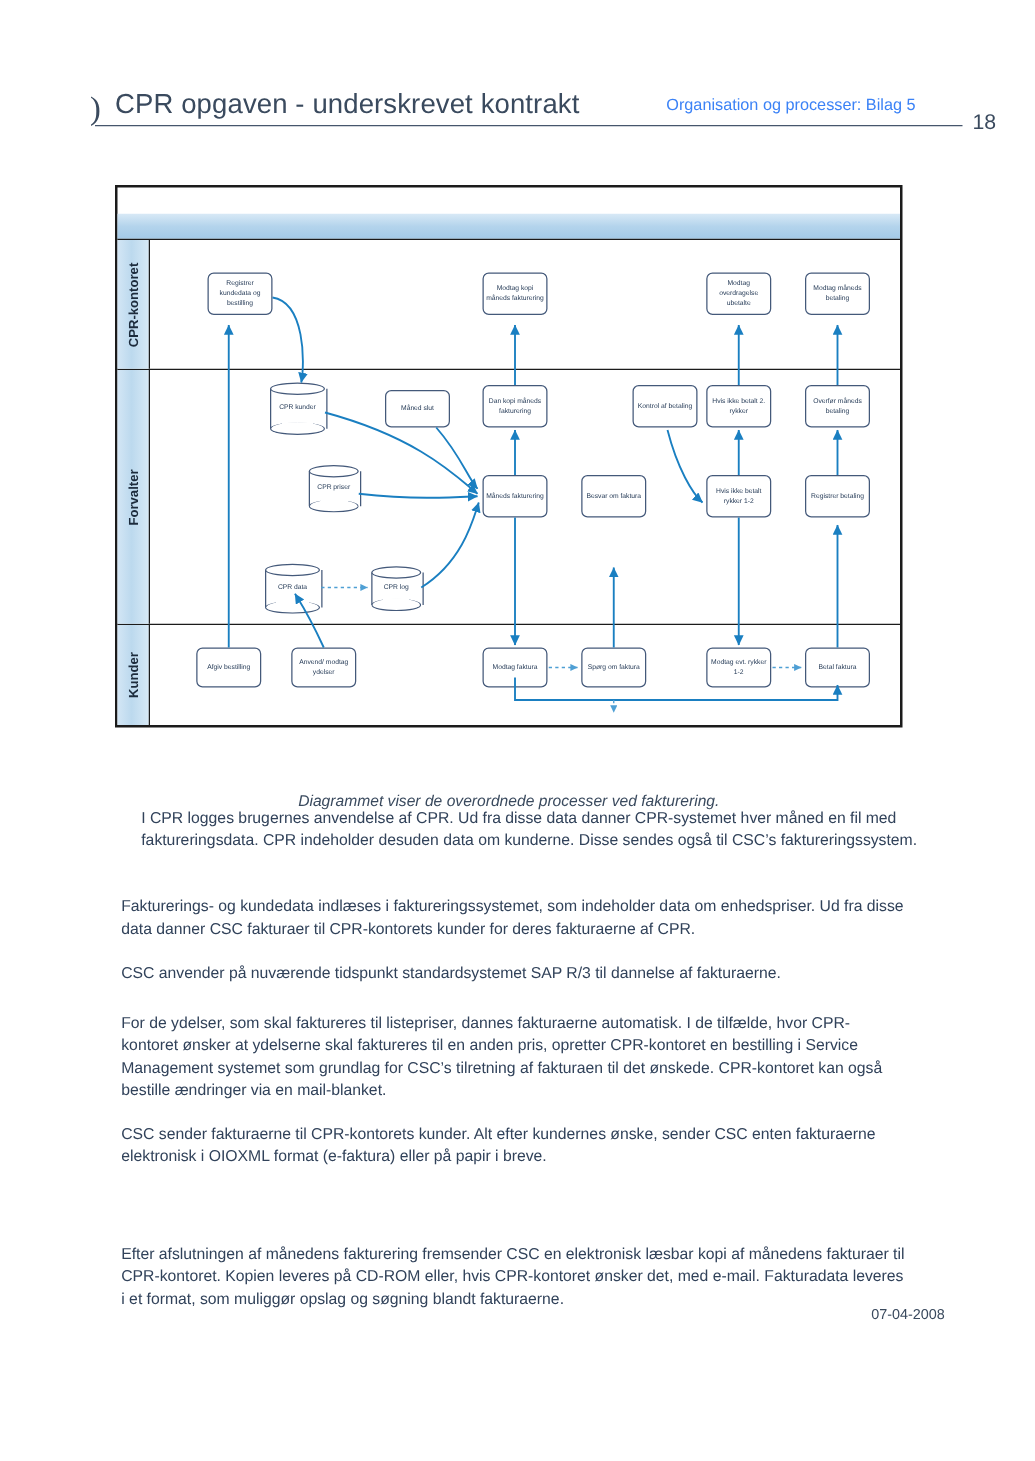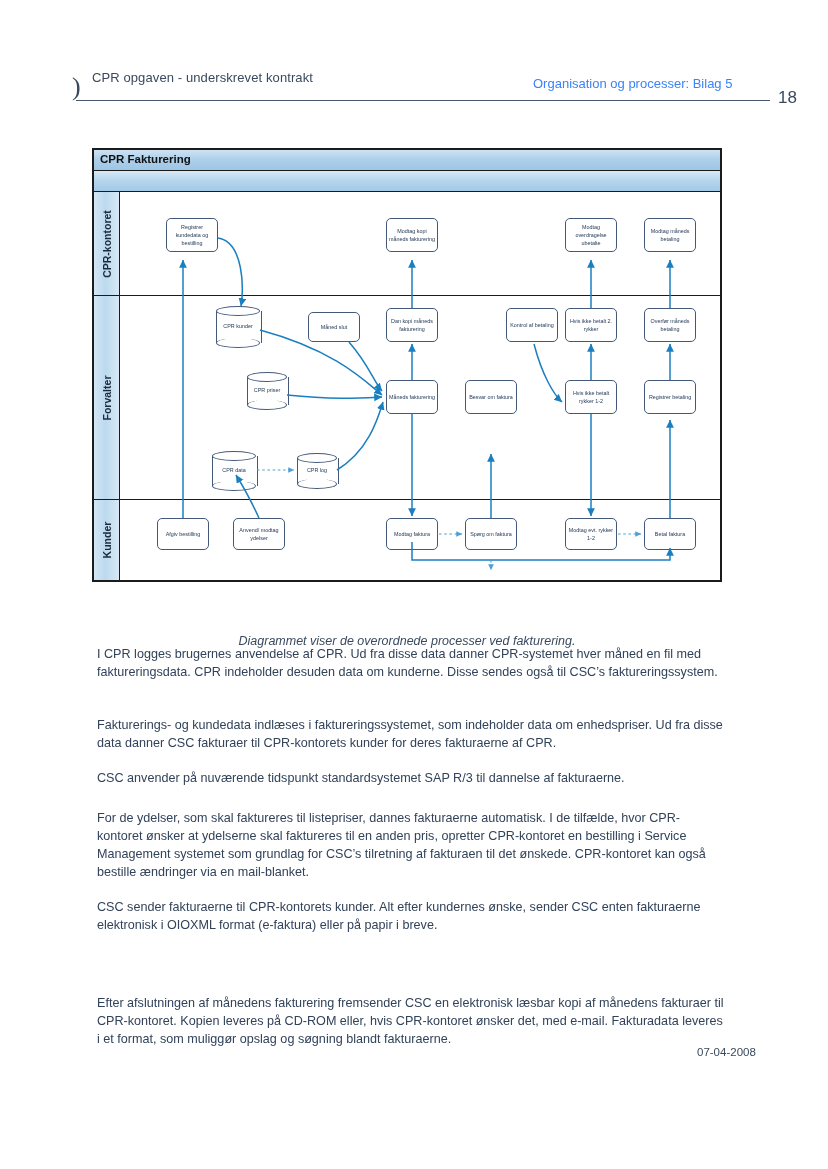--- a/index.html
+++ b/index.html
@@ -6,21 +6,21 @@
   body{
     width:828px;height:1169px;position:relative;overflow:hidden;
     font-family:"Liberation Sans", sans-serif;
     color:#2c3c52;
   }
   #header-paren{
     position:absolute;left:72px;top:74px;font-size:26px;color:#3a4a5e;
     font-family:"Liberation Serif",serif;line-height:1;
   }
   #header-title{
-    position:absolute;left:92px;top:70px;font-size:13px;color:#3a4a5e;
+    position:absolute;left:92px;top:70px;font-size:22px;color:#3a4a5e;
     letter-spacing:.1px;white-space:nowrap;
   }
   #header-subtitle{
     position:absolute;left:533px;top:76px;font-size:13px;color:#3b82f6;
     white-space:nowrap;
   }
   #header-rule{
     position:absolute;left:76px;top:100px;width:694px;height:0;
     border-top:1.6px solid #46566c;
   }
@@ -112,21 +112,20 @@
 <body>
 
 <div id="header-paren">)</div>
 <div id="header-title">CPR opgaven - underskrevet kontrakt</div>
 <div id="header-subtitle">Organisation og processer: Bilag 5</div>
 <div id="header-rule"></div>
 <div id="page-number">18</div>
 
 <div id="diagram">
 
-  <div class="pool-title">CPR Fakturering</div>
   <div class="pool-subbar"></div>
 
   <div class="lane" id="lane-kontoret">
     <div class="lane-hdr">
       <span>CPR-kontoret</span>
     </div>
     <div class="task" style="left:72px;top:26px;width:52px;height:34px;">Registrer kundedata og bestilling</div>
     <div class="task" style="left:292px;top:26px;width:52px;height:34px;">Modtag kopi måneds fakturering</div>
     <div class="task" style="left:471px;top:26px;width:52px;height:34px;">Modtag overdragelse ubetalte</div>
     <div class="task" style="left:550px;top:26px;width:52px;height:34px;">Modtag måneds betaling</div>
@@ -242,20 +241,20 @@
       <path d="M345,384 L368,384"></path>
       <path d="M524,384 L547,384"></path>
       <path d="M163,320 L200,320"></path>
       <path d="M397,410 L397,420"></path>
     </g>
   </svg>
 </div>
 
 <div id="caption">Diagrammet viser de overordnede processer ved fakturering.</div>
 
-<div class="para" style="top:645px;">I CPR logges brugernes anvendelse af CPR. Ud fra disse data danner CPR-systemet hver måned en fil med faktureringsdata. CPR indeholder desuden data om kunderne. Disse sendes også til CSC’s faktureringssystem.</div>
+<div class="para" style="top:645px;margin-left:16px;">I CPR logges brugernes anvendelse af CPR. Ud fra disse data danner CPR-systemet hver måned en fil med faktureringsdata. CPR indeholder desuden data om kunderne. Disse sendes også til CSC’s faktureringssystem.</div>
 <div class="para" style="top:716px;">Fakturerings- og kundedata indlæses i faktureringssystemet, som indeholder data om enhedspriser. Ud fra disse data danner CSC fakturaer til CPR-kontorets kunder for deres fakturaerne af CPR.</div>
 <div class="para" style="top:769px;">CSC anvender på nuværende tidspunkt standardsystemet SAP R/3 til dannelse af fakturaerne.</div>
 <div class="para" style="top:809px;">For de ydelser, som skal faktureres til listepriser, dannes fakturaerne automatisk. I de tilfælde, hvor CPR-kontoret ønsker at ydelserne skal faktureres til en anden pris, opretter  CPR-kontoret en bestilling i Service Management systemet som grundlag for CSC’s tilretning af fakturaen til det ønskede. CPR-kontoret kan også bestille ændringer via en mail-blanket.</div>
 <div class="para" style="top:898px;">CSC sender fakturaerne til CPR-kontorets kunder. Alt efter kundernes ønske, sender CSC enten fakturaerne elektronisk i OIOXML format (e-faktura) eller på papir i breve.</div>
 <div class="para" style="top:994px;">Efter afslutningen af månedens fakturering fremsender CSC en elektronisk læsbar kopi af månedens fakturaer til CPR-kontoret. Kopien leveres på CD-ROM eller, hvis CPR-kontoret ønsker det, med e-mail. Fakturadata leveres i et format, som muliggør opslag og søgning blandt fakturaerne.</div>
 
 <div id="footer-date">07-04-2008</div>
 
 </body></html>

